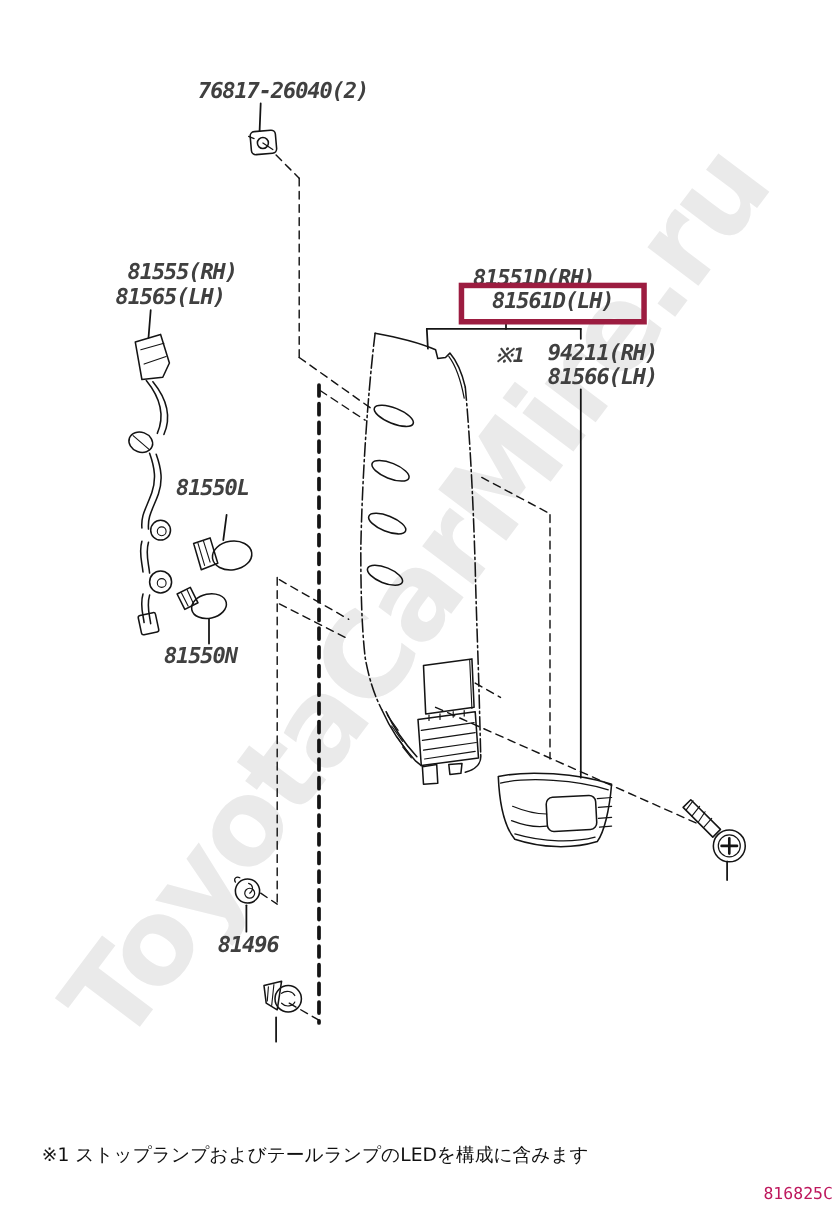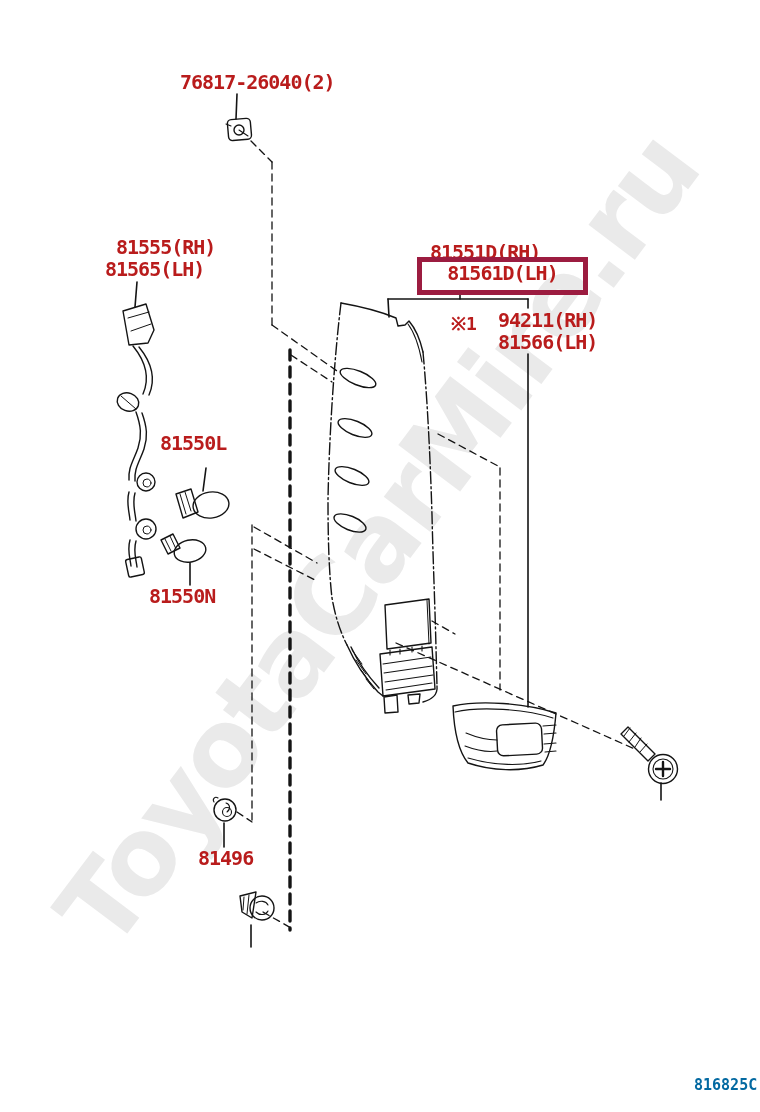--- a/index.html
+++ b/index.html
@@ -3,29 +3,29 @@
 <meta charset="utf-8">
 <style>
   html,body{margin:0;padding:0;background:#fff;}
   .stage{position:relative;width:760px;height:1112px;background:#ffffff;overflow:hidden;
          font-family:"DejaVu Sans Mono","Liberation Mono",monospace;}
   .watermark{position:absolute;left:378px;top:540px;transform:translate(-50%,-50%) rotate(-53deg);
              font-family:"DejaVu Sans","Liberation Sans",sans-serif;font-weight:bold;
              font-size:106px;letter-spacing:-3px;color:#eaeaea;white-space:nowrap;z-index:0;}
   svg.art{position:absolute;left:0;top:0;z-index:1;}
   .label{position:absolute;z-index:2;font-weight:bold;font-size:20px;letter-spacing:-1px;
-         color:#b91c1c;white-space:nowrap;line-height:22px;}
+         color:#404040;white-space:nowrap;line-height:22px;font-style:italic;}
   .hl-box{position:absolute;left:417px;top:257px;width:171px;height:38px;box-sizing:border-box;
           border:5px solid #9C1C40;display:flex;justify-content:center;z-index:2;}
   .hl-box .label{position:static;}
   .refmark{font-size:18px;letter-spacing:0;}
   .note{position:absolute;left:38px;top:1038px;z-index:2;color:#111;
         font-family:"DejaVu Sans","Liberation Sans",sans-serif;font-size:17px;letter-spacing:0;}
-  .figcode{position:absolute;left:694px;top:1076px;z-index:2;color:#0369a1;
-           font-weight:bold;font-size:15px;letter-spacing:0;}
+  .figcode{position:absolute;left:694px;top:1076px;z-index:2;color:#be185d;
+           font-weight:normal;font-size:15px;letter-spacing:0;}
 </style>
 </head>
 <body>
 
 <div class="stage">
 
   <div class="watermark">ToyotaCarMire.ru</div>
 
   <svg class="art" width="760" height="1112" viewBox="0 0 760 1112" fill="none" stroke="#141414" stroke-width="1.4" stroke-linecap="round" stroke-linejoin="round">
 
@@ -162,14 +162,15 @@
     <span class="label">81561D(LH)</span>
   </div>
 
   <div class="label refmark" style="left:451px;top:313px">※1</div>
   <div class="label" style="left:498px;top:309px">94211(RH)</div>
   <div class="label" style="left:498px;top:331px">81566(LH)</div>
   <div class="label" style="left:160px;top:432px">81550L</div>
   <div class="label" style="left:149px;top:585px">81550N</div>
   <div class="label" style="left:198px;top:847px">81496</div>
 
+  <div class="note">※1 ストップランプおよびテールランプのLEDを構成に含みます</div>
   <div class="figcode">816825C</div>
 </div>
 
 </body></html>

